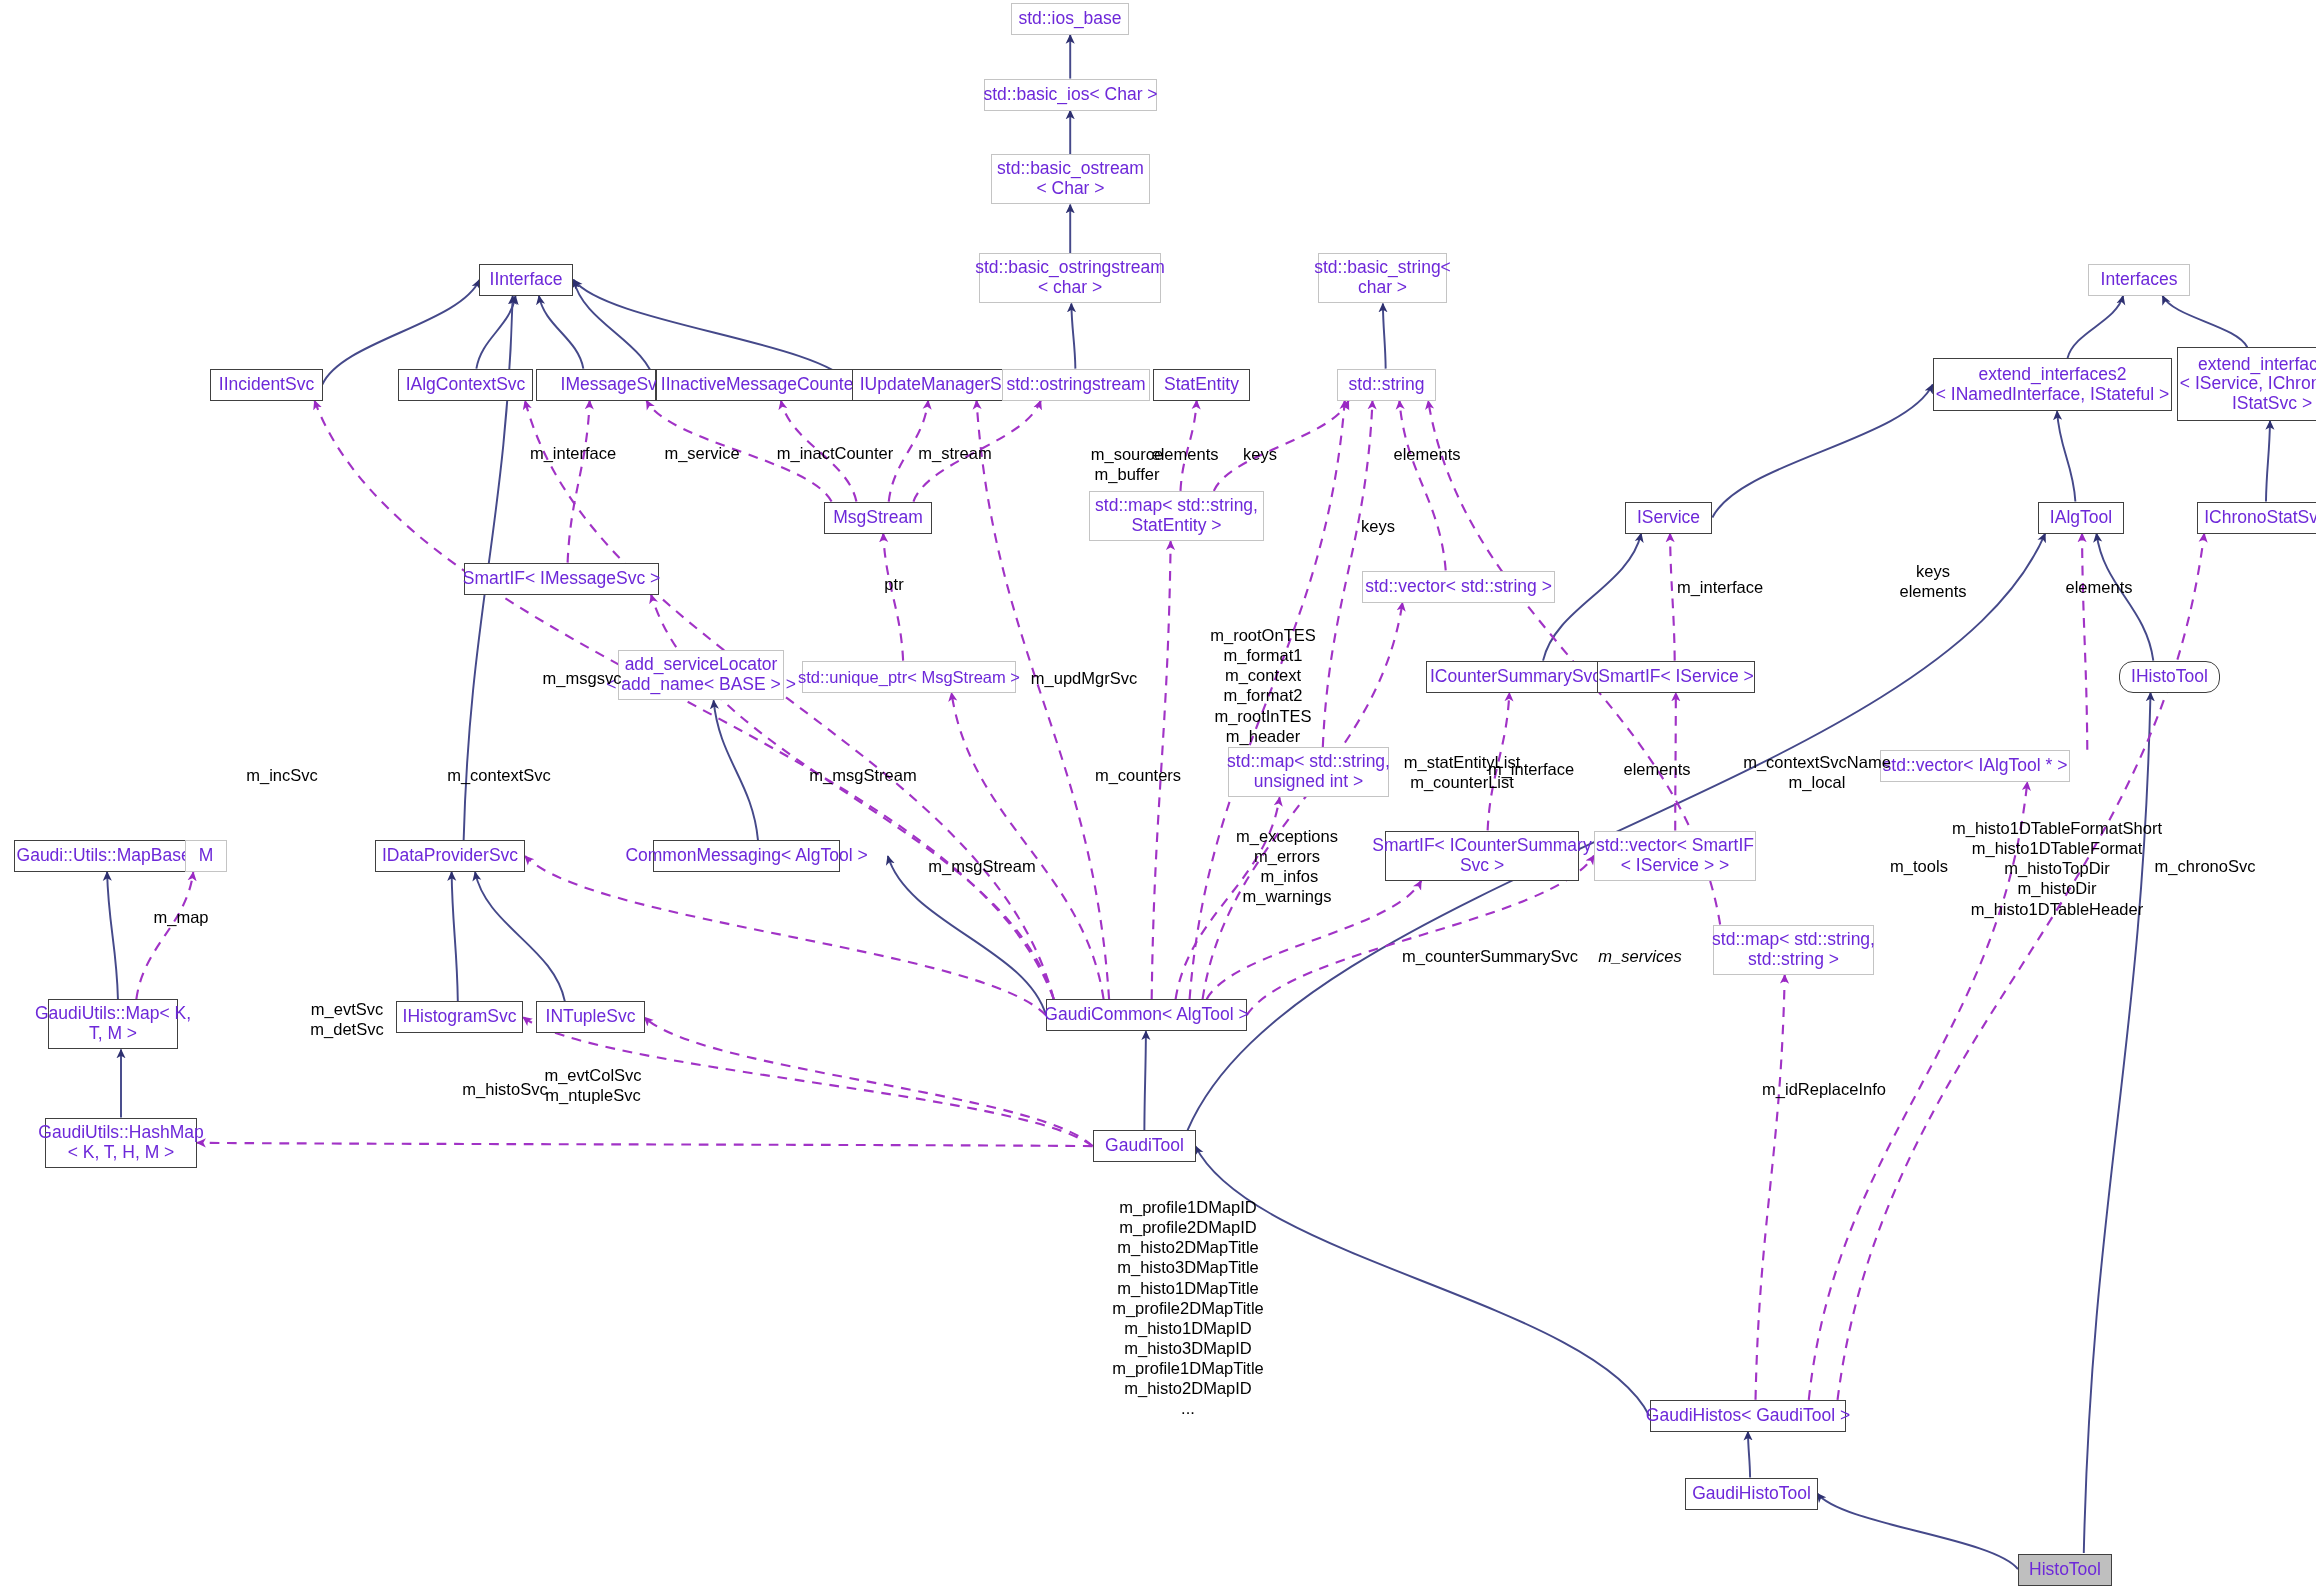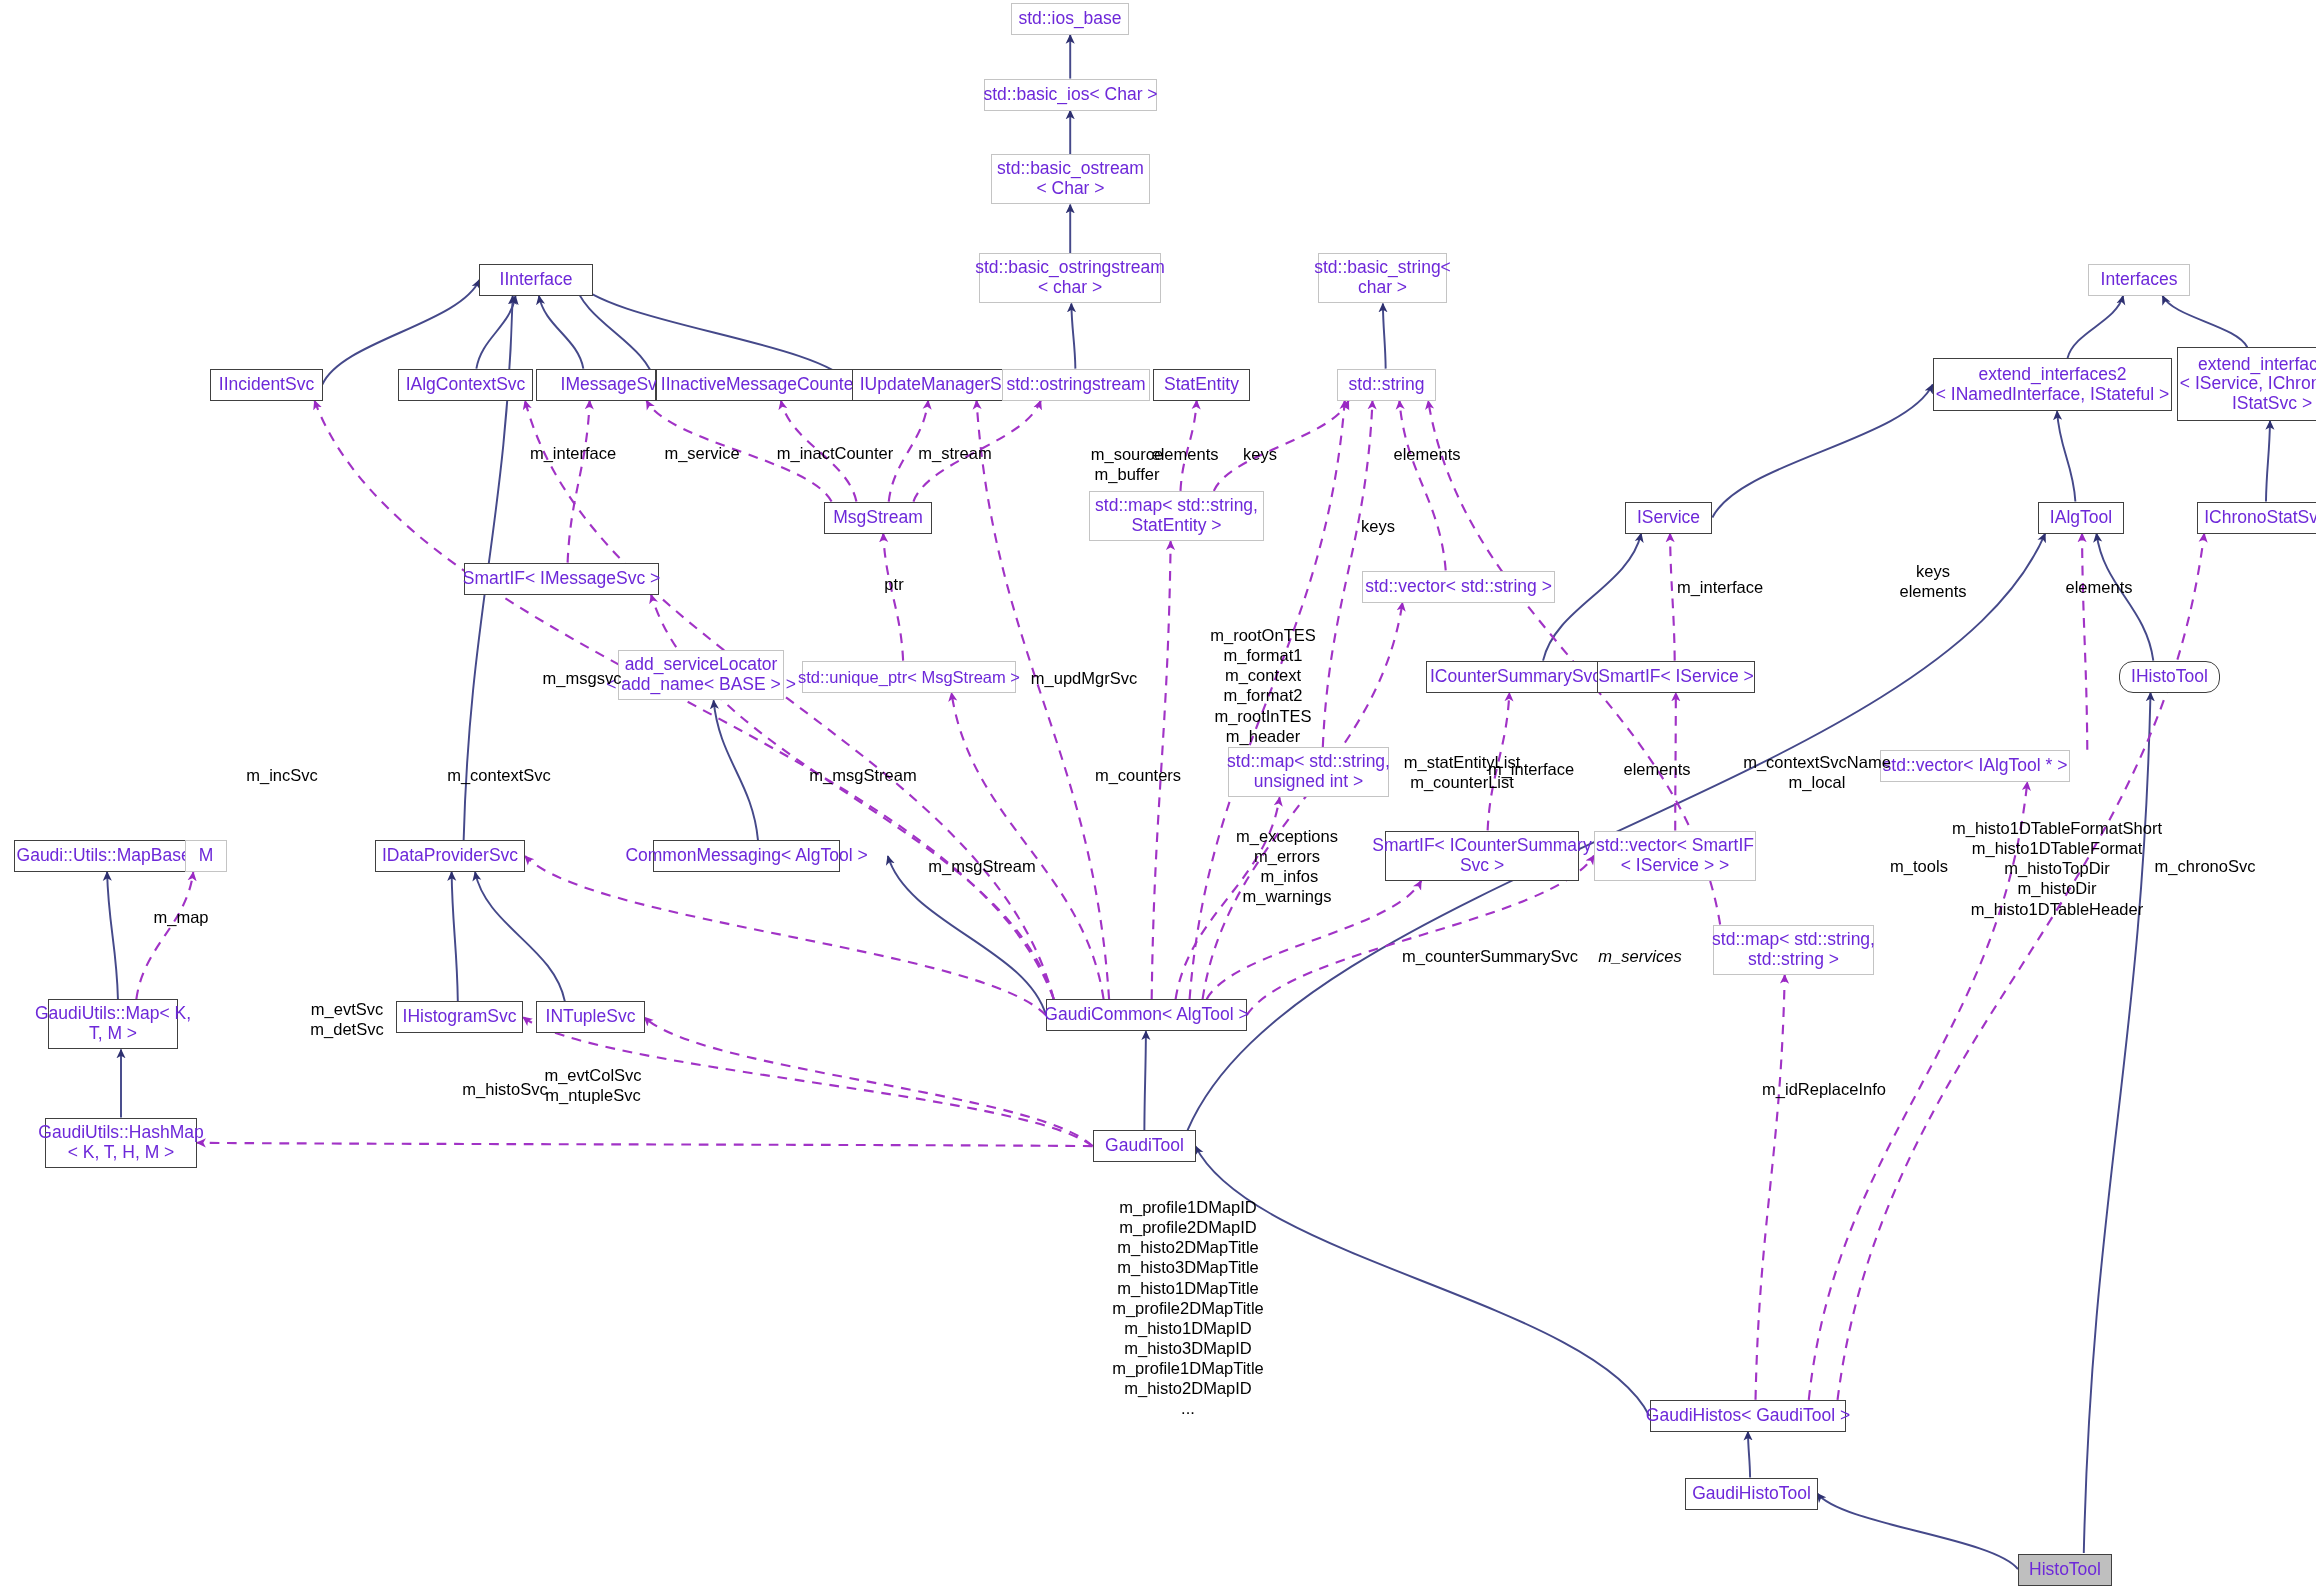--- a/index.html
+++ b/index.html
@@ -99,21 +99,21 @@
   </svg>
   <div id="node-layer">
       <div class="node soft" style="left: 1011px; top: 2.9px; width: 118px; height: 32px;">std::ios_base</div>
       <div class="node soft" style="left: 984px; top: 79px; width: 173px; height: 32px;">std::basic_ios&lt; Char &gt;</div>
       <div class="node soft" style="left: 991px; top: 154px; width: 159px; height: 50px;">std::basic_ostream
 &lt; Char &gt;</div>
       <div class="node soft" style="left: 979px; top: 253px; width: 182px; height: 50px;">std::basic_ostringstream
 &lt; char &gt;</div>
       <div class="node soft" style="left: 1318px; top: 253px; width: 129px; height: 50px;">std::basic_string&lt;
 char &gt;</div>
-      <div class="node hard" style="left: 479px; top: 264px; width: 114px; height: 32px;">IInterface</div>
+      <div class="node hard" style="left: 479px; top: 264px; width: 94px; height: 32px;">IInterface</div>
       <div class="node soft" style="left: 2088px; top: 264px; width: 102px; height: 32px;">Interfaces</div>
       <div class="node hard" style="left: 210px; top: 369px; width: 113px; height: 32px;">IIncidentSvc</div>
       <div class="node hard" style="left: 398px; top: 369px; width: 135px; height: 32px;">IAlgContextSvc</div>
       <div class="node hard" style="left: 536px; top: 369px; width: 120px; height: 32px; padding-left: 40px;">IMessageSvc</div>
       <div class="node hard" style="left: 656px; top: 369px; width: 208px; height: 32px;">IInactiveMessageCounter</div>
       <div class="node hard" style="left: 852px; top: 369px; width: 175px; height: 32px;">IUpdateManagerSvc</div>
       <div class="node soft" style="left: 1002px; top: 369px; width: 148px; height: 32px;">std::ostringstream</div>
       <div class="node hard" style="left: 1153px; top: 369px; width: 97px; height: 32px;">StatEntity</div>
       <div class="node soft" style="left: 1337px; top: 369px; width: 99px; height: 32px;">std::string</div>
       <div class="node hard" style="left: 1933px; top: 358px; width: 239px; height: 53px;">extend_interfaces2

